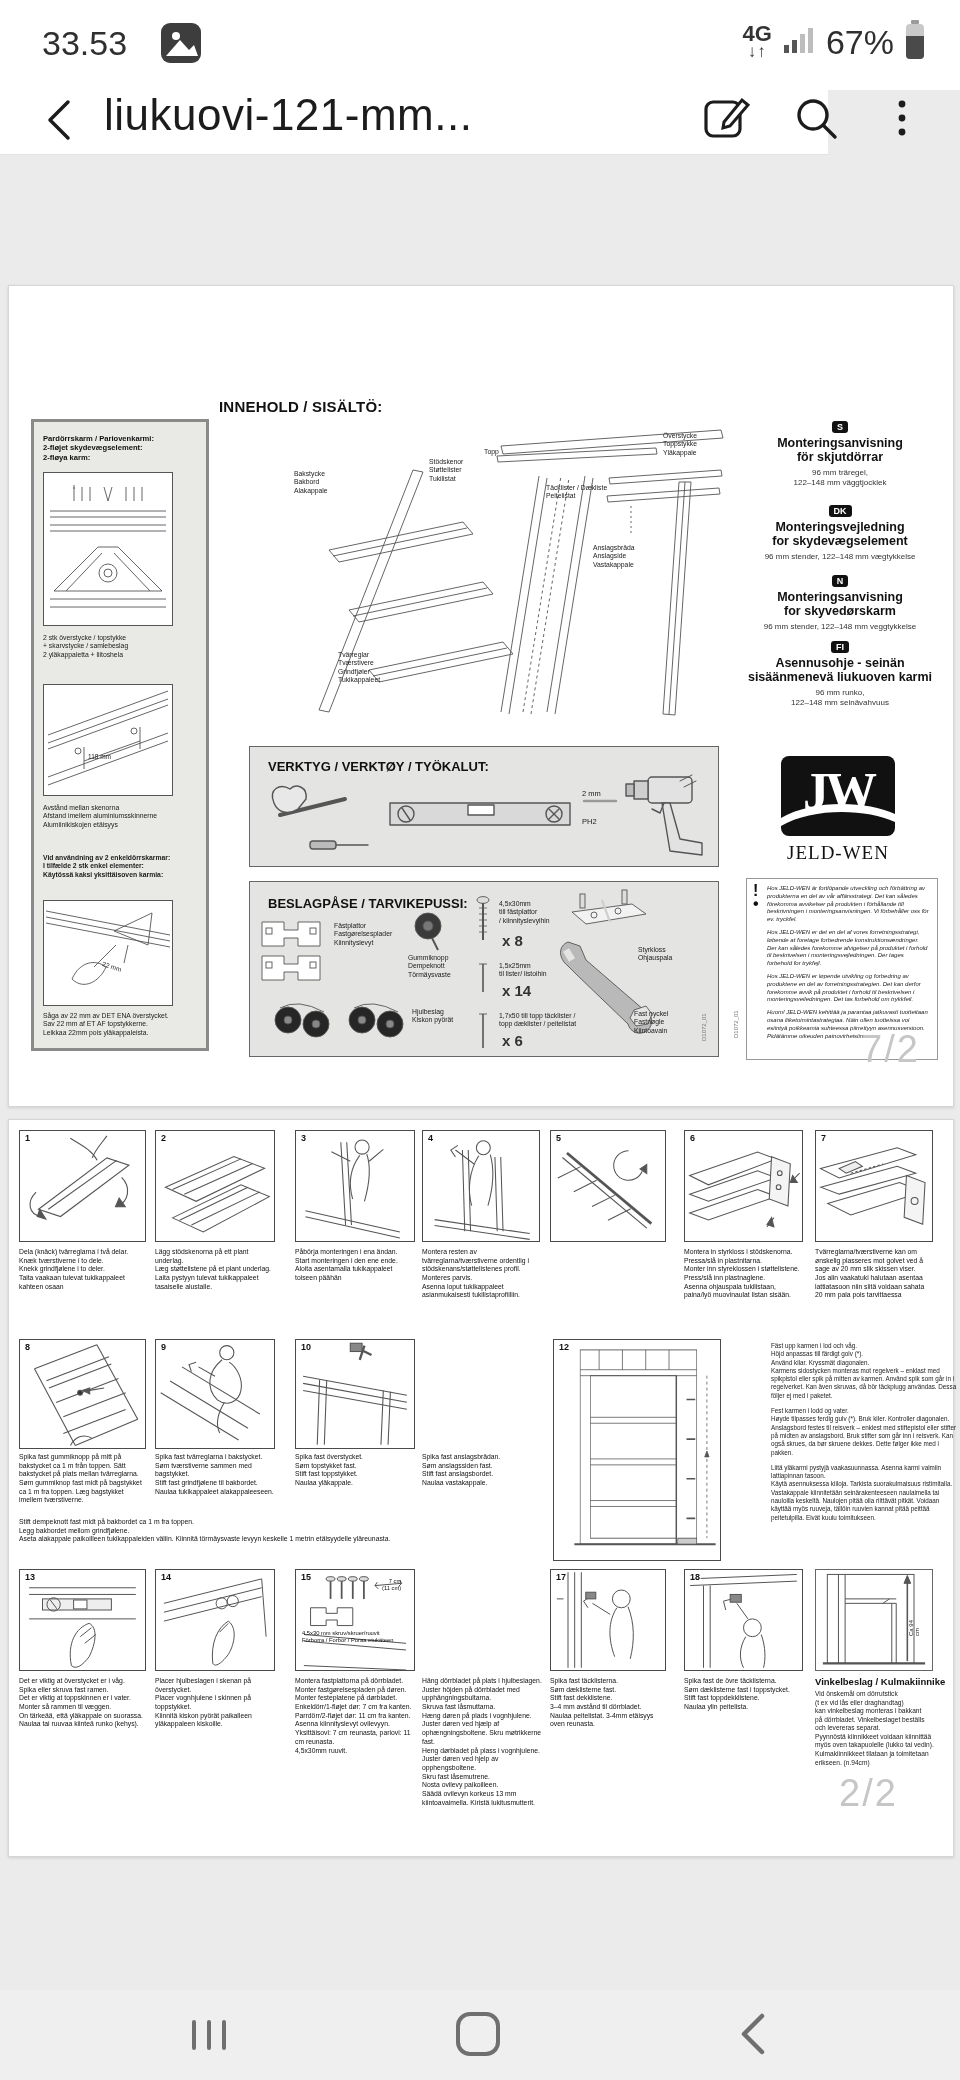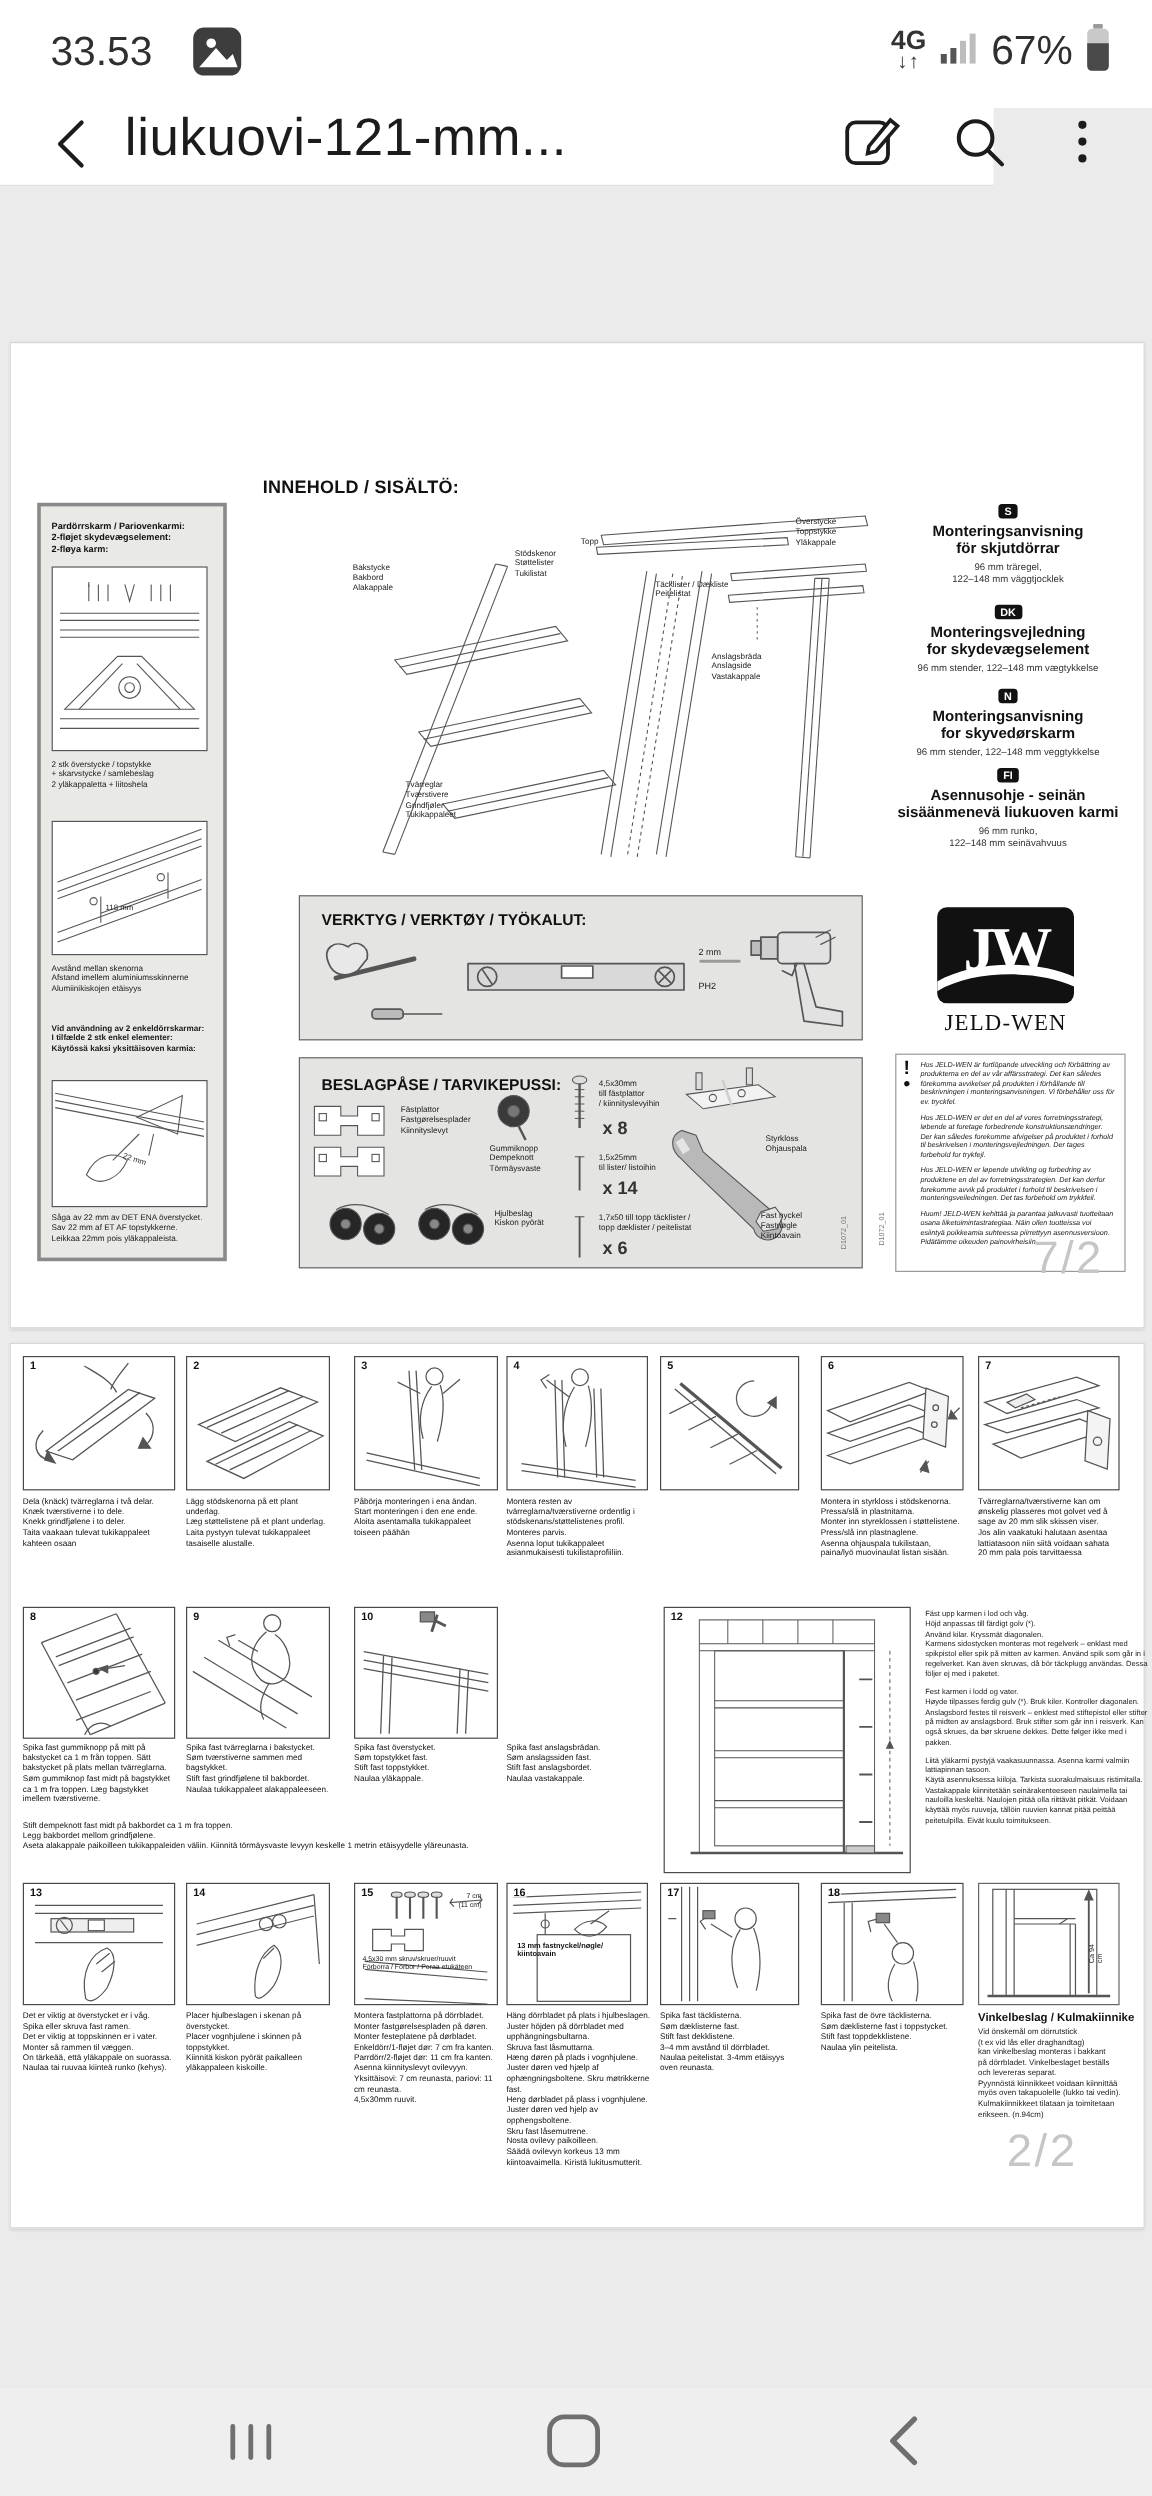--- a/index.html
+++ b/index.html
@@ -13,21 +13,21 @@
   .sb-right{position:absolute;right:34px;top:20px;display:flex;align-items:center;gap:10px;}
   .sb-batt-text{font-size:34px;color:#2f2f2f;}
   
   .appbar{position:absolute;top:84px;left:0;width:828px;height:70px;background:#fff;border-bottom:1px solid #e2e2e2;}
   .ab-title{position:absolute;left:104px;top:6px;font-size:44px;font-weight:500;color:#1c1c1c;letter-spacing:.5px;}
   
   .page{position:absolute;left:8px;width:944px;background:#fff;border:1px solid #d6d6d6;box-shadow:0 1px 3px rgba(0,0,0,.12);}
   #page1{top:285px;height:820px;}
   #page2{top:1119px;height:736px;}
   
-  .lpanel{position:absolute;left:22px;top:133px;width:158px;height:632px;background:#e9e9e6;border:3px solid #8a8a8a;box-sizing:border-box;padding-left:42px;}
+  .lpanel{position:absolute;left:22px;top:133px;width:178px;height:632px;background:#e9e9e6;border:3px solid #8a8a8a;box-sizing:border-box;padding-left:42px;}
   .lp-title{position:absolute;left:9px;top:12px;font-size:7.6px;font-weight:bold;line-height:1.25;color:#111;}
   .lp-cap{font-size:6.8px;line-height:1.25;color:#1a1a1a;}
   .lp-box{position:absolute;background:#fff;border:1px solid #555;}
   .dimlabel{font-size:6.5px;color:#222;}
   
   .h-big{font-size:15px;font-weight:bold;color:#111;letter-spacing:.2px;}
   .h-box{font-size:13px;font-weight:bold;color:#111;}
   .gbox{position:absolute;background:#e4e4e2;border:1.5px solid #666;box-sizing:border-box;}
   .plabel{position:absolute;font-size:6.8px;line-height:1.25;color:#1a1a1a;}
   .qty{position:absolute;font-weight:bold;font-size:15px;color:#333;}
@@ -568,21 +568,21 @@
             <line x1="6" y1="42" x2="94" y2="58"></line>
             <line x1="20" y1="33" x2="18" y2="88"></line>
             <line x1="26" y1="34" x2="24" y2="88"></line>
             <line x1="74" y1="42" x2="72" y2="88"></line>
             <line x1="80" y1="43" x2="78" y2="88"></line>
             <path d="M52 6 l12 6 M58 4 l-4 12" stroke-width="2"></path>
             <rect x="46" y="2" width="10" height="7" fill="#888"></rect>
           </g>
         </svg>
     </div>
-    <div class="fig" style="left:544px;top:219px;width:206px;height:222px;padding-left:16px;">
+    <div class="fig" style="left:544px;top:219px;width:168px;height:222px;padding-left:16px;">
       <span class="num">12</span>
       <svg viewBox="0 0 206 222" preserveAspectRatio="none">
           <g class="thin">
         <rect x="14" y="10" width="160" height="196"></rect>
         <line x1="14" y1="30" x2="174" y2="30"></line>
             <line x1="14" y1="36" x2="174" y2="36"></line>
         <line x1="40" y1="10" x2="40" y2="30"></line>
             <line x1="72" y1="10" x2="72" y2="30"></line>
             <line x1="104" y1="10" x2="104" y2="30"></line>
             <line x1="136" y1="10" x2="136" y2="30"></line>
@@ -681,37 +681,20 @@
             <path d="M10 34 h14 v5 h10 v-5 h14 v16 h-14 v-5 h-10 v5 h-14 Z" fill="#fff"></path>
             <line x1="4" y1="58 " x2="96" y2="66"></line>
             <line x1="4" y1="64" x2="96" y2="72"></line>
             <line x1="4" y1="86" x2="96" y2="90"></line>
           </g>
         </svg>
       <div class="figlabel pre" style="left:6px;top:60px;">4,5x30 mm skruv/skruer/ruuvit
 Förborra / Forbor / Poraa etukäteen</div>
       <div class="figlabel pre" style="left:86px;top:8px;text-align:right;">7 cm
 (11 cm)</div>
-    </div>
-    <div class="fig" style="left:413px;top:449px;width:118px;height:102px;">
-      <span class="num">16</span>
-      <svg viewBox="0 0 100 90">
-          <g class="thin">
-            <line x1="2" y1="10" x2="98" y2="6"></line>
-            <line x1="2" y1="16" x2="98" y2="12"></line>
-            <line x1="2" y1="22" x2="98" y2="18"></line>
-            <rect x="20" y="38" width="70" height="50" fill="#fff"></rect>
-            <line x1="26" y1="22" x2="26" y2="38"></line>
-            <circle cx="26" cy="30" r="3"></circle>
-            <path d="M48 34 C56 26 66 26 72 32 C66 40 56 42 48 34 Z" fill="none"></path>
-            <path d="M60 30 l14 -10" fill="none"></path>
-          </g>
-        </svg>
-      <div class="figlabel pre" style="left:8px;top:48px;font-weight:bold;font-size:6.2px;">13 mm fastnyckel/nøgle/
-kiintoavain</div>
     </div>
     <div class="fig" style="left:541px;top:449px;width:116px;height:102px;">
       <span class="num">17</span>
       <svg viewBox="0 0 100 90">
           <g class="thin">
             <line x1="14" y1="2" x2="14" y2="88"></line>
             <line x1="20" y1="2" x2="20" y2="88"></line>
             <line x1="26" y1="2" x2="26" y2="88"></line>
             <line x1="4" y1="26" x2="10" y2="26"></line>
             <circle cx="62" cy="26" r="8"></circle>

